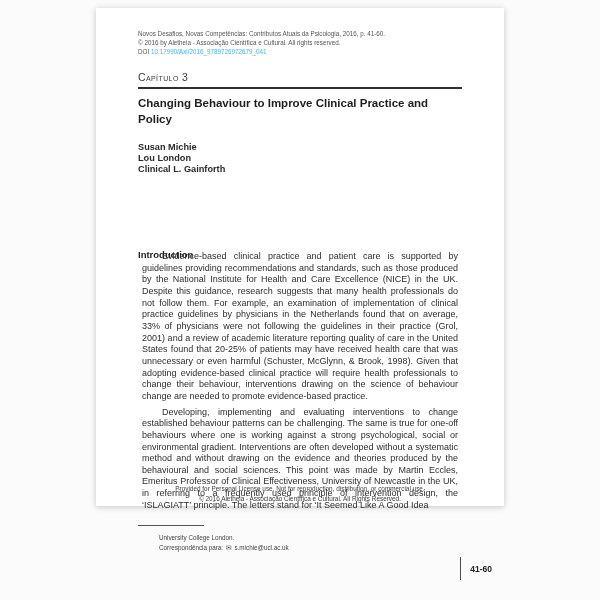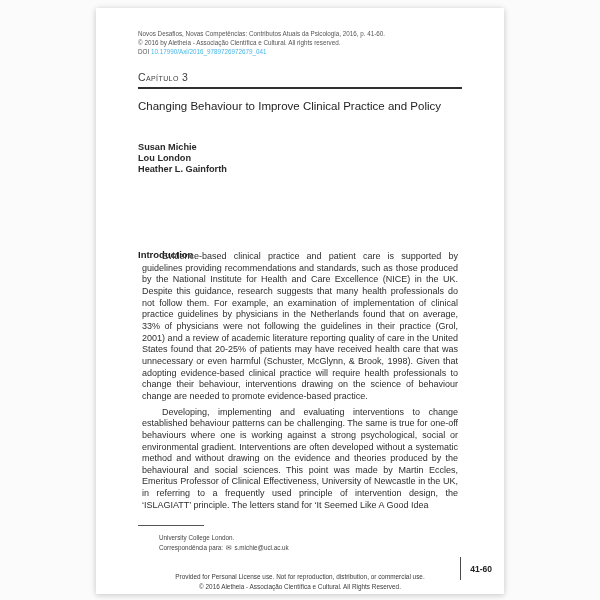--- a/index.html
+++ b/index.html
@@ -6,40 +6,40 @@
   body{
     width:600px;height:600px;
     background:#fbfbfb;
     font-family:"Liberation Sans", sans-serif;
     position:relative;
     overflow:hidden;
   }
   .page{
     position:absolute;
     left:96px; top:8px;
-    width:408px; height:586px;
+    width:408px; height:498px;
     background:#ffffff;
     box-shadow:0 1px 6px rgba(0,0,0,0.22);
   }
   .header-meta{
     position:absolute; left:42px; top:21px; right:30px;
     font-size:6.3px; line-height:9px; color:#555;
   }
   .doi-line .doi-label{color:#555;}
   .doi-line .doi-link{color:#45b6e8; text-decoration:none;}
   .capitulo{
     position:absolute; left:42px; top:63px; right:42px;
     font-variant:small-caps;
     font-size:10.5px; letter-spacing:0.4px; color:#3a3a3a;
     border-bottom:2px solid #2f2f2f;
     padding-bottom:4px;
   }
   .title{
     position:absolute; left:42px; top:87px; right:42px;
-    font-size:11.5px; font-weight:normal; line-height:22px; color:#1f1f1f;
+    font-size:11.5px; font-weight:bold; line-height:16px; color:#1f1f1f;
   }
   .subtitle{
     position:absolute; left:42px; top:122px; right:42px;
     font-size:8.3px; font-style:italic; color:#999;
   }
   .authors{
     position:absolute; left:42px; top:125px;
     font-size:9.2px; font-weight:bold; line-height:11px; color:#2a2a2a;margin-top:9px;
   }
   .section-heading{
@@ -96,21 +96,21 @@
   </div>
 
   <div class="capitulo">Capítulo 3</div>
 
   <h1 class="title" style="margin:0">Changing Behaviour to Improve Clinical Practice and Policy</h1>
 
 
   <div class="authors">
     <div>Susan Michie</div>
     <div>Lou London</div>
-    <div>Heather L. Gainforth</div>
+    <div>Clinical L. Gainforth</div>
   </div>
 
   <div class="section-heading">Introduction</div>
 
   <div class="body-text">
     <p>Evidence-based clinical practice and patient care is supported by guidelines providing recommendations and standards, such as those produced by the National Institute for Health and Care Excellence (NICE) in the UK. Despite this guidance, research suggests that many health professionals do not follow them. For example, an examination of implementation of clinical practice guidelines by physicians in the Netherlands found that on average, 33% of physicians were not following the guidelines in their practice (Grol, 2001) and a review of academic literature reporting quality of care in the United States found that 20-25% of patients may have received health care that was unnecessary or even harmful (Schuster, McGlynn, &amp; Brook, 1998). Given that adopting evidence-based clinical practice will require health professionals to change their behaviour, interventions drawing on the science of behaviour change are needed to promote evidence-based practice.</p>
     <p>Developing, implementing and evaluating interventions to change established behaviour patterns can be challenging. The same is true for one-off behaviours where one is working against a strong psychological, social or environmental gradient. Interventions are often developed without a systematic method and without drawing on the evidence and theories produced by the behavioural and social sciences. This point was made by Martin Eccles, Emeritus Professor of Clinical Effectiveness, University of Newcastle in the UK, in referring to a frequently used principle of intervention design, the ‘ISLAGIATT’ principle. The letters stand for ‘It Seemed Like A Good Idea</p>
   </div>
 
   <div class="footnote">

